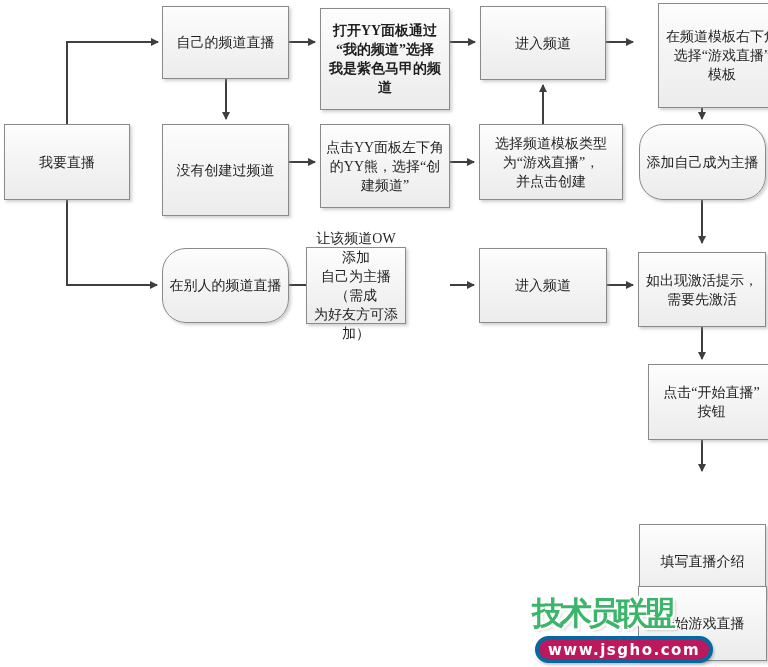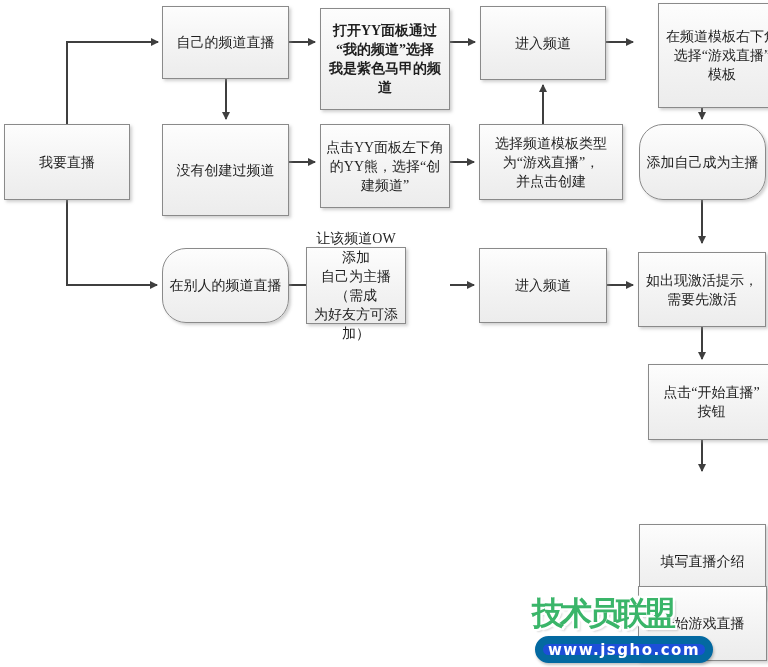--- a/index.html
+++ b/index.html
@@ -38,22 +38,22 @@
     text-shadow:
       -2px -2px 0 #fff, 2px -2px 0 #fff, -2px 2px 0 #fff, 2px 2px 0 #fff,
       -2px 0 0 #fff, 2px 0 0 #fff, 0 -2px 0 #fff, 0 2px 0 #fff,
       3px 3px 2px rgba(0,0,0,0.15);
     white-space:nowrap;
   }
   #wm-pill{
     position:absolute;left:7px;top:46px;
     width:178px;height:27px;
     box-sizing:border-box;
-    background:#1d4ed8;
-    border:8px solid #0369a1;
+    background:#be185d;
+    border:4px solid #0369a1;
     border-radius:14px;
     box-shadow:1px 2px 3px rgba(0,0,0,0.25);
     display:flex;align-items:center;justify-content:center;
     font-family:"DejaVu Sans", sans-serif;
     font-weight:bold;font-size:15px;letter-spacing:1.5px;
     color:#ffffff;
     white-space:nowrap;
   }
 </style>
 </head>

